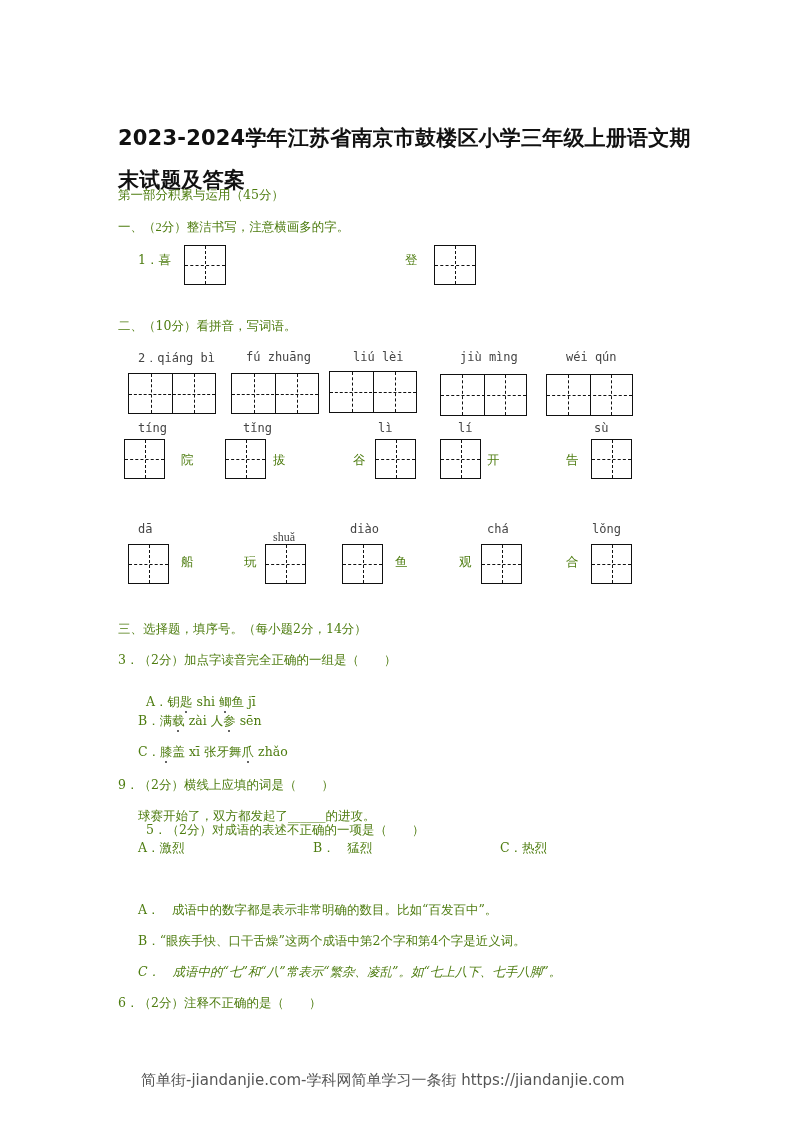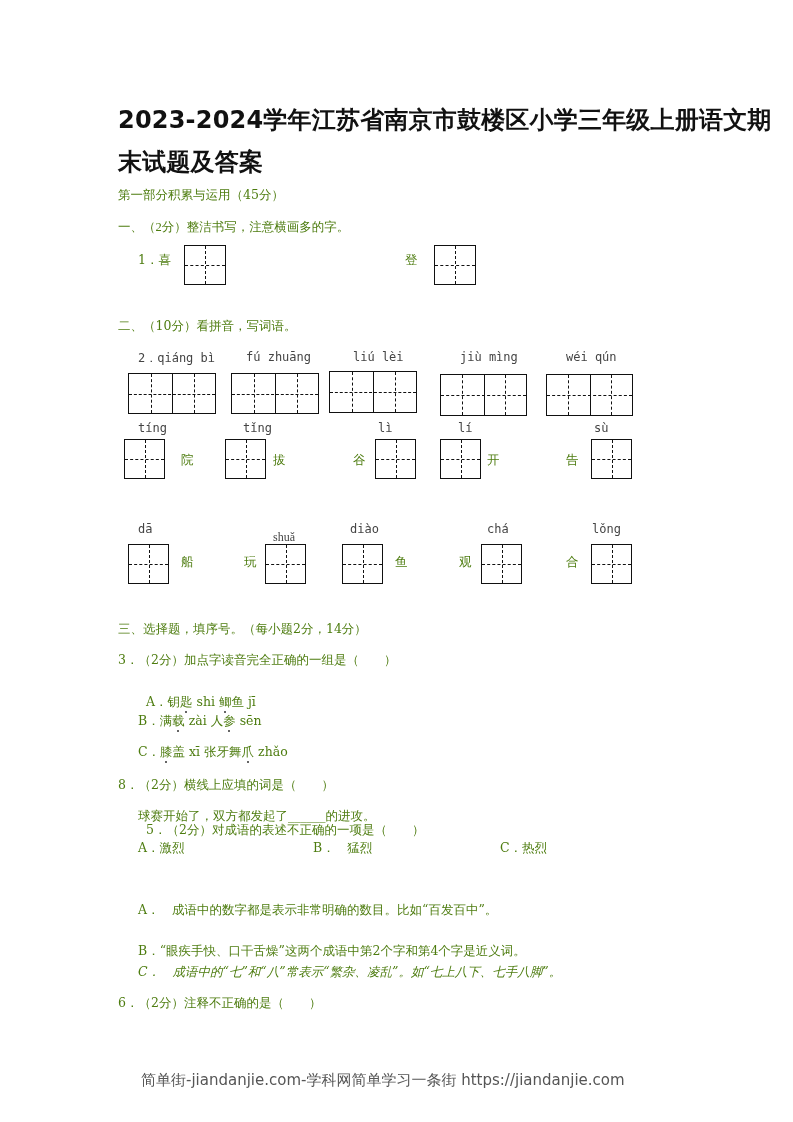--- a/index.html
+++ b/index.html
@@ -1,20 +1,20 @@
 <!DOCTYPE html>
 <html><head>
 <meta charset="utf-8">
 <style>
   html, body { margin: 0; padding: 0; background: #ffffff; }
   body { width: 793px; height: 1122px; position: relative; overflow: hidden;
          font-family: "DejaVu Serif", "Liberation Serif", serif; color: #333; }
   .abs { position: absolute; white-space: nowrap; }
   .title { font-family: "DejaVu Sans", "Liberation Sans", sans-serif; font-weight: bold;
-           font-size: 24px; color: #111; letter-spacing: 0.2px; }
+           font-size: 21px; color: #111; letter-spacing: 0.2px; margin-top: 20px; }
   .t12 { font-size: 12.5px; color: #4d7c0f; }
   .py { font-family: "DejaVu Sans Mono", "Liberation Mono", monospace; font-size: 12px; color: #444; }
   .box { position: absolute; border: 1.3px solid #111; box-sizing: border-box; }
   .box .h { position: absolute; left: 0; right: 0; top: 50%; border-top: 1px dashed #111; }
   .box .v { position: absolute; top: 0; bottom: 0; border-left: 1px dashed #111; }
   .box .sep { position: absolute; top: 0; bottom: 0; border-left: 1.3px solid #111; }
   .dot { position: relative; }
   .dot::after { content: ""; position: absolute; left: 50%; bottom: -4px; width: 2px; height: 2px;
                 background: #333; border-radius: 50%; transform: translateX(-50%); }
   .footer { font-family: "DejaVu Sans", "Liberation Sans", sans-serif; font-size: 15px; color: #555; }
@@ -154,26 +154,26 @@
 <div class="abs t12" style="left:146px; top:682px;margin-top:12px;">
   <span>A．</span><span>钥</span><span class="dot">匙</span><span> shi </span><span class="dot">鲫</span><span>鱼</span><span> jī</span>
 </div>
 <div class="abs t12" style="left:138px; top:713px;">
   <span>B．</span><span>满</span><span class="dot">载</span><span> zài </span><span>人</span><span class="dot">参</span><span> sēn</span>
 </div>
 <div class="abs t12" style="left:138px; top:744px;">
   <span>C．</span><span class="dot">膝</span><span>盖</span><span> xī </span><span>张牙舞</span><span class="dot">爪</span><span> zhǎo</span>
 </div>
 
-<div class="abs t12" style="left:118px; top:777px;">8．（2分）横线上应填的词是（　　）</div>
+<div class="abs t12" style="left:118px; top:777px;">9．（2分）横线上应填的词是（　　）</div>
 <div class="abs t12" style="left:138px; top:808px;">球赛开始了，双方都发起了______的进攻。</div>
 <div class="abs t12" style="left:138px; top:840px;">A．激烈</div>
 <div class="abs t12" style="left:313px; top:840px;">B．　猛烈</div>
 <div class="abs t12" style="left:500px; top:840px;">C．热烈</div>
 
 <div class="abs t12" style="left:118px; top:822px;margin-left:28px;">5．（2分）对成语的表述不正确的一项是（　　）</div>
 <div class="abs t12" style="left:138px; top:902px;">A．　成语中的数字都是表示非常明确的数目。比如“百发百中”。</div>
-<div class="abs t12" style="left:138px; top:933px;margin-top:10px;">B．“眼疾手快、口干舌燥”这两个成语中第2个字和第4个字是近义词。</div>
+<div class="abs t12" style="left:138px; top:933px;">B．“眼疾手快、口干舌燥”这两个成语中第2个字和第4个字是近义词。</div>
 <div class="abs t12" style="left:138px; top:964px;font-style:italic;">C．　成语中的“七”和“八”常表示“繁杂、凌乱”。如“七上八下、七手八脚”。</div>
 
 <div class="abs t12" style="left:118px; top:995px;">6．（2分）注释不正确的是（　　）</div>
 
 <div class="abs footer" style="left:141px; top:1071px;">简单街-jiandanjie.com-学科网简单学习一条街 https://jiandanjie.com</div>
 
 </body></html>

